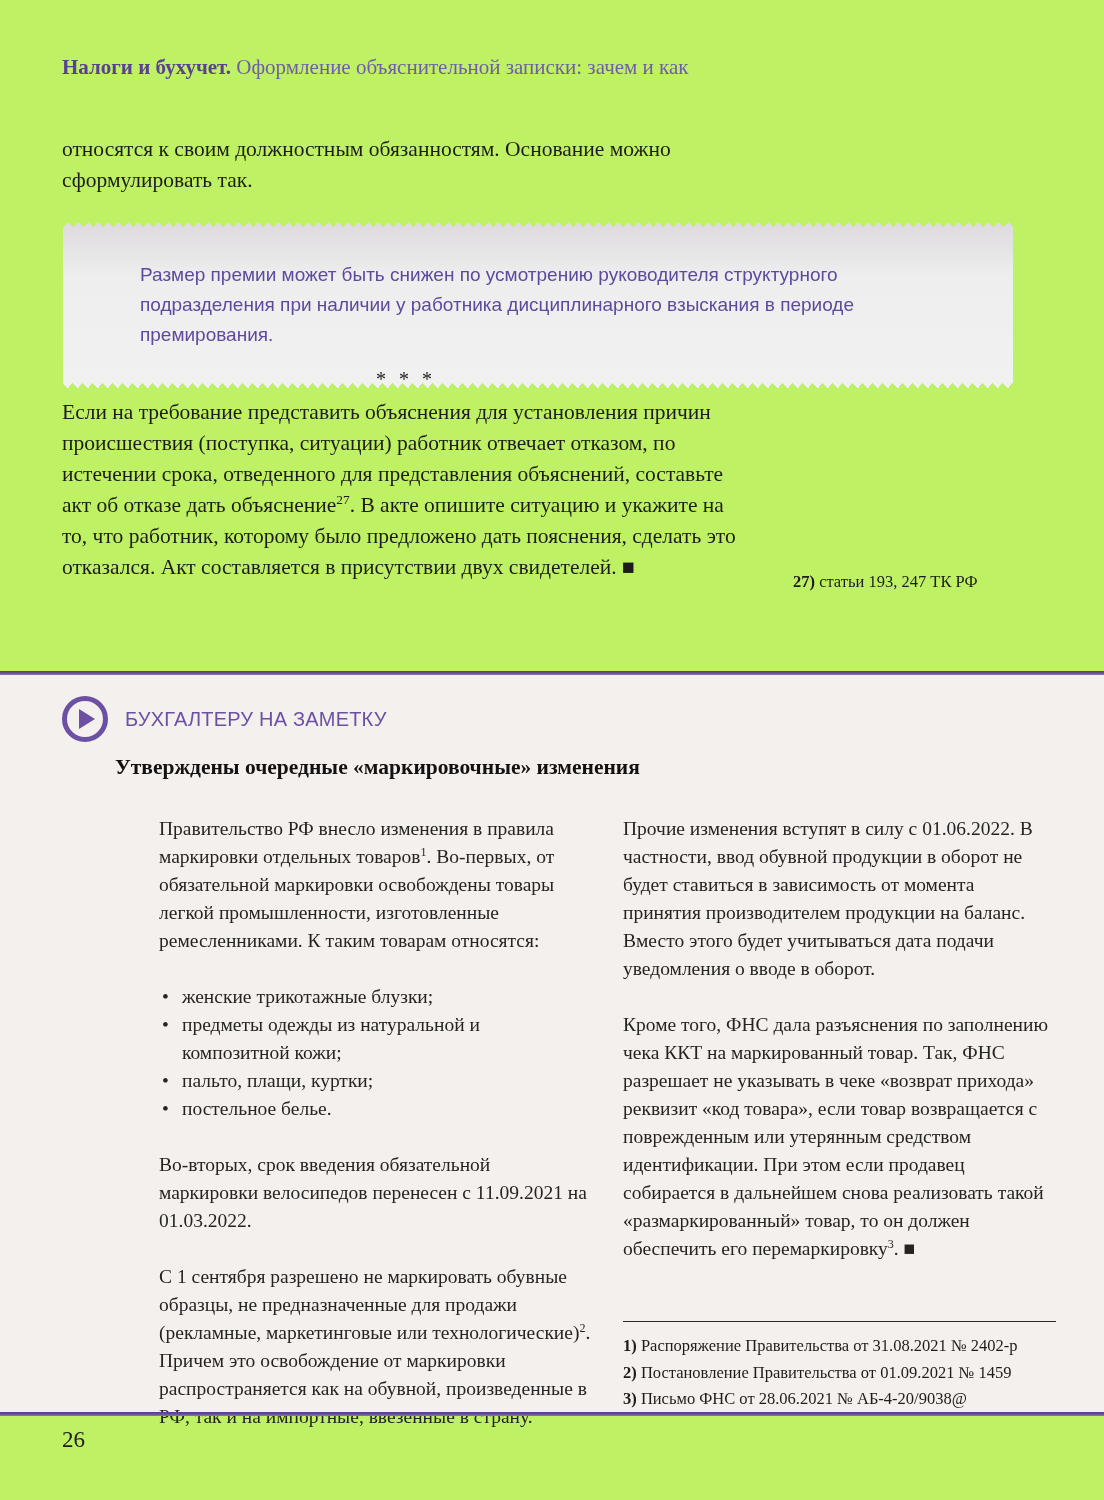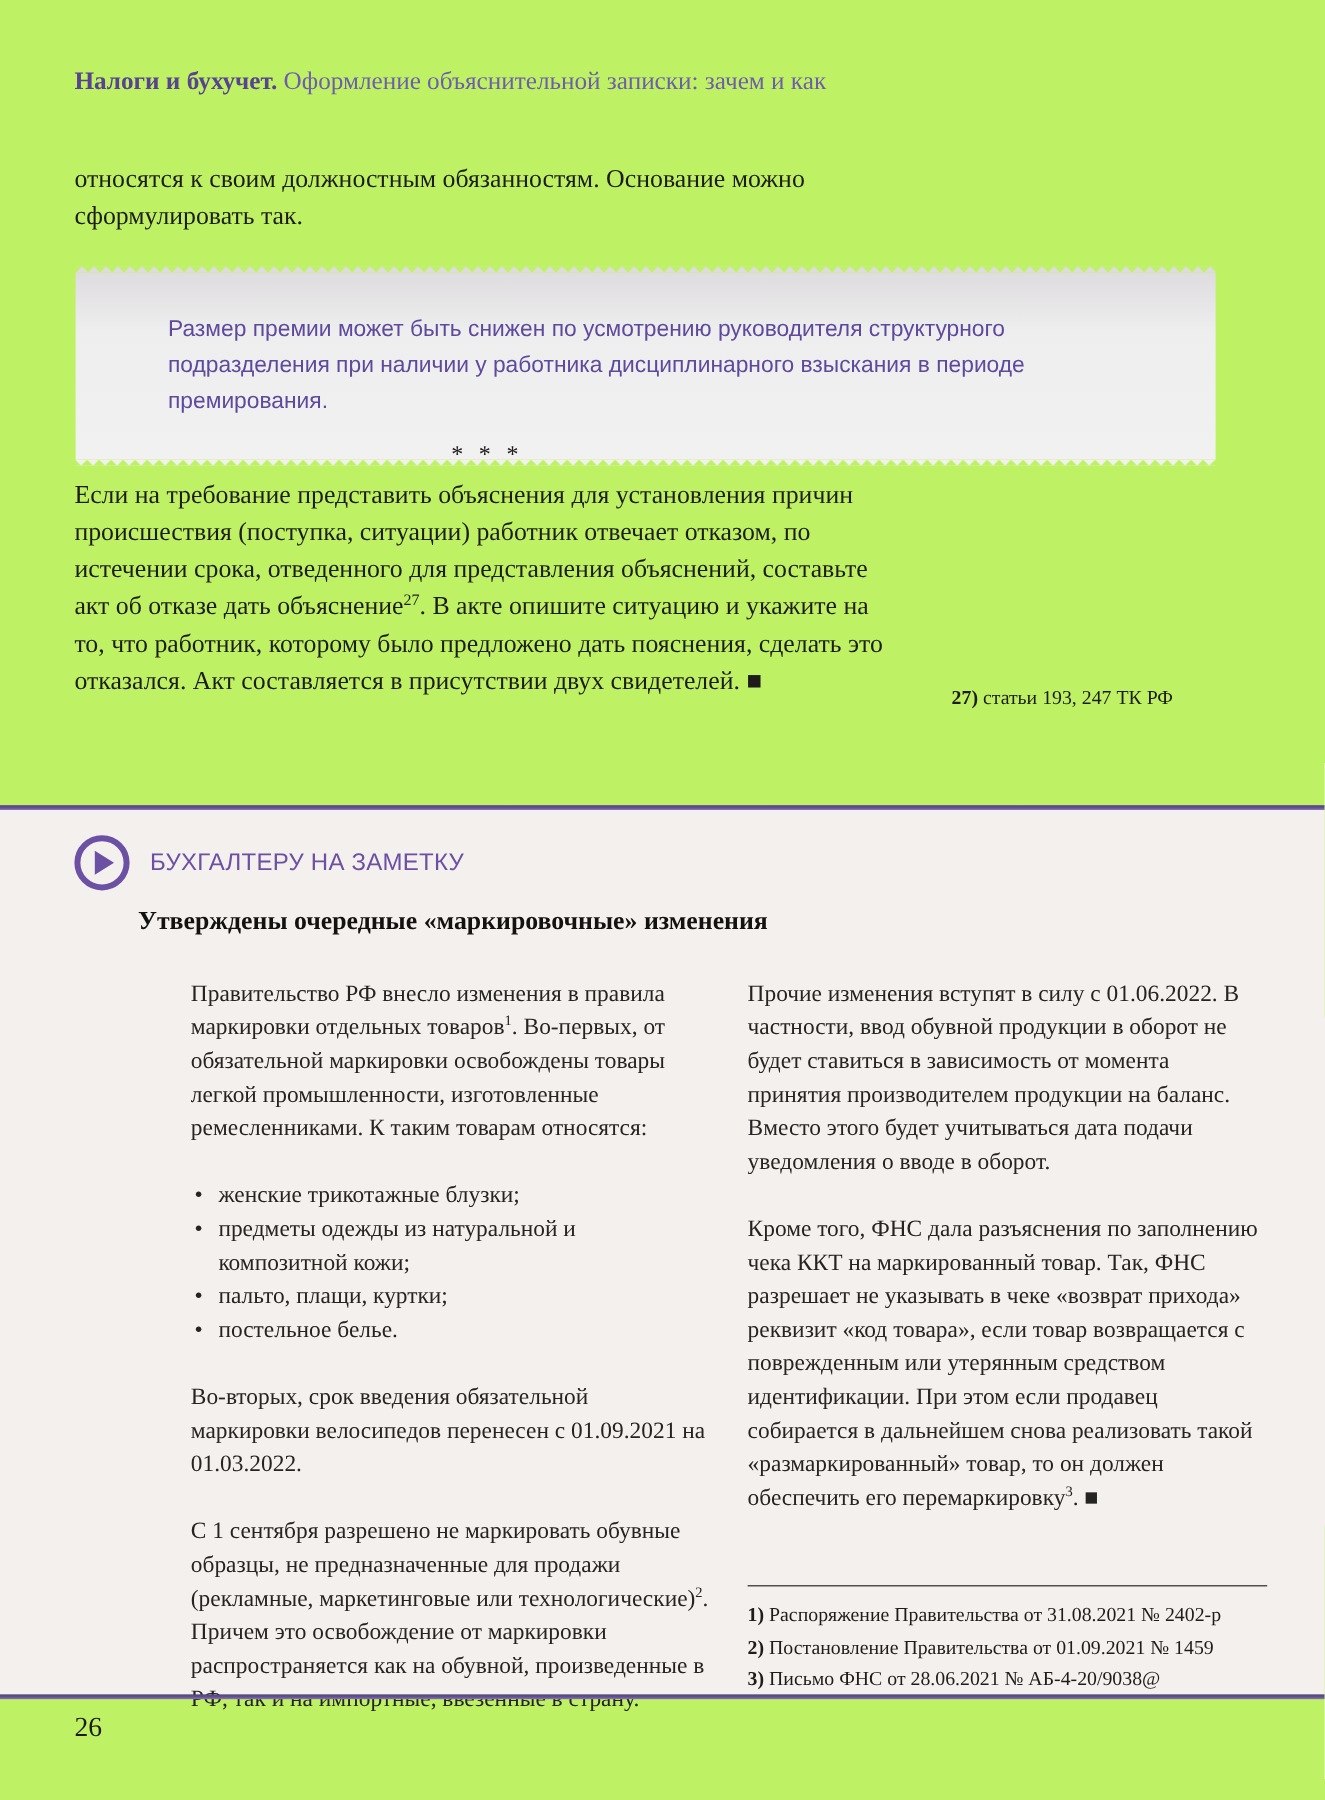--- a/index.html
+++ b/index.html
@@ -164,21 +164,21 @@
       <div class="col">
         <p>
           <span>Правительство РФ внесло изменения в правила маркировки отдельных товаров</span><sup>1</sup><span>. Во-первых, от обязательной маркировки освобождены товары легкой промышленности, изготовленные ремесленниками. К таким товарам относятся:</span>
         </p>
         <ul>
           <li>женские трикотажные блузки;</li>
           <li>предметы одежды из натуральной и композитной кожи;</li>
           <li>пальто, плащи, куртки;</li>
           <li>постельное белье.</li>
         </ul>
-        <p>Во-вторых, срок введения обязательной маркировки велосипедов перенесен с 01.09.2021 на 01.03.2022.</p>
+        <p>Во-вторых, срок введения обязательной маркировки велосипедов перенесен с 11.09.2021 на 01.03.2022.</p>
         <p>
           <span>С 1 сентября разрешено не маркировать обувные образцы, не предназначенные для продажи (рекламные, маркетинговые или технологические)</span><sup>2</sup><span>. Причем это освобождение от маркировки распространяется как на обувной, произведенные в РФ, так и на импортные, ввезенные в страну.</span>
         </p>
       </div>
 
       <div class="col">
         <p>Прочие изменения вступят в силу с 01.06.2022. В частности, ввод обувной продукции в оборот не будет ставиться в зависимость от момента принятия производителем продукции на баланс. Вместо этого будет учитываться дата подачи уведомления о вводе в оборот.</p>
         <p>
           <span>Кроме того, ФНС дала разъяснения по заполнению чека ККТ на маркированный товар. Так, ФНС разрешает не указывать в чеке «возврат прихода» реквизит «код товара», если товар возвращается с поврежденным или утерянным средством идентификации. При этом если продавец собирается в дальнейшем снова реализовать такой «размаркированный» товар, то он должен обеспечить его перемаркировку</span><sup>3</sup><span>. ■</span>
         </p>

